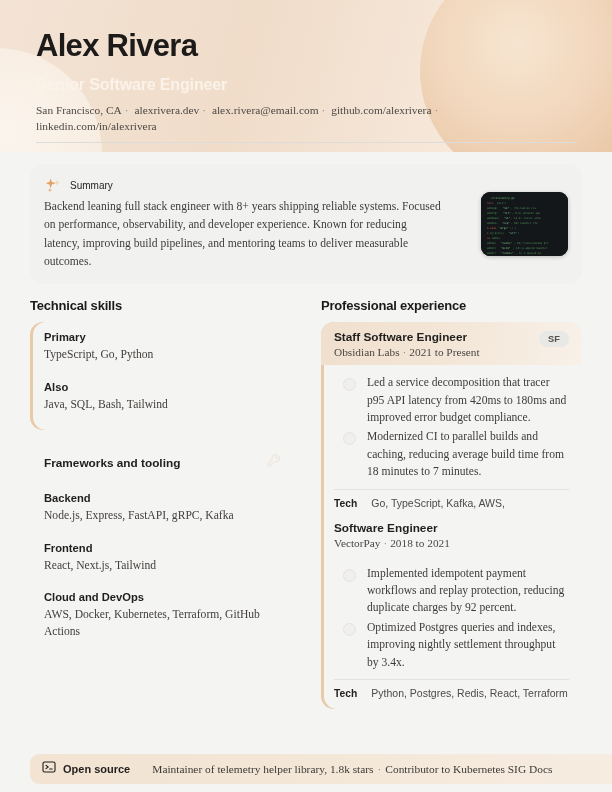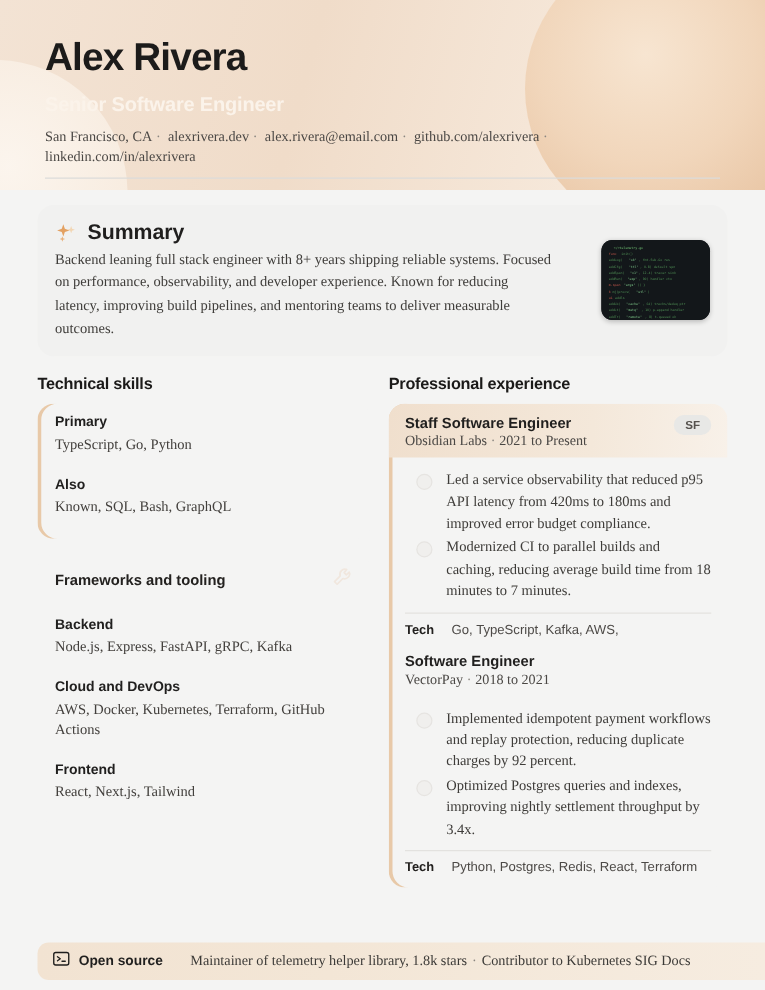--- a/index.html
+++ b/index.html
@@ -105,22 +105,22 @@
   .summary-main { flex: 1; }
   .summary-head {
     display: flex;
     align-items: center;
     gap: 7px;
     margin-bottom: 3px;
   }
   .sparkle-icon { width: 19px; height: 19px; display: block; flex: none; }
   .summary-title {
     font-family: "Liberation Sans", sans-serif;
-    font-weight: bold;
-    font-size: 17px;
+    font-weight: normal;
+    font-size: 10px;
     color: #201f1e;
   }
   .summary-text {
     font-size: 11.6px;
     line-height: 1.58;
     color: #3f3d3a;
     max-width: 398px;
   }
   .code-thumb {
     flex: none;
@@ -131,21 +131,21 @@
     overflow: hidden;
     position: relative;
     align-self: center;
     box-shadow: 0 1px 4px rgba(0,0,0,.22);
   }
   .code-thumb svg { display: block; width: 87px; height: 64px; }
 
   
   .cols {
     display: flex;
-    gap: 14px;
+    gap: 24px;
     padding: 14px 30px 0 30px;
   }
   .col-left { width: 267px; flex: none; }
   .col-right { flex: 1; }
 
   .section-title {
     font-family: "Liberation Sans", sans-serif;
     font-weight: bold;
     font-size: 13px;
     color: #1b1a19;
@@ -403,46 +403,46 @@
       <div class="section-title">Technical skills</div>
 
       <div class="card card-accent">
         <div class="card-body">
           <div class="kv">
             <div class="kv-label">Primary</div>
             <div class="kv-value">TypeScript, Go, Python</div>
           </div>
           <div class="kv">
             <div class="kv-label">Also</div>
-            <div class="kv-value">Known, SQL, Bash, GraphQL</div>
+            <div class="kv-value">Java, SQL, Bash, Tailwind</div>
           </div>
         </div>
       </div>
 
       <div class="card">
         <div class="card-head plain">
           <span class="card-head-title">Frameworks and tooling</span>
           <span class="head-icon faint">
             <svg width="18" height="18" viewBox="0 0 18 18" fill="none" stroke="#e0a878" stroke-width="1.3" stroke-linecap="round" stroke-linejoin="round">
               <path d="M12.4 2.6a4 4 0 0 0-5.2 5.1L2.6 12.3l2.1 2.1 4.6-4.6a4 4 0 0 0 5.1-5.2l-2.3 2.3-1.8-1.8Z"></path>
             </svg>
           </span>
         </div>
         <div class="card-body">
           <div class="kv">
             <div class="kv-label">Backend</div>
             <div class="kv-value">Node.js, Express, FastAPI, gRPC, Kafka</div>
           </div>
           <div class="kv">
+            <div class="kv-label">Frontend</div>
+            <div class="kv-value">React, Next.js, Tailwind</div>
+          </div>
+          <div class="kv">
             <div class="kv-label">Cloud and DevOps</div>
             <div class="kv-value">AWS, Docker, Kubernetes, Terraform, GitHub Actions</div>
-          </div>
-          <div class="kv">
-            <div class="kv-label">Frontend</div>
-            <div class="kv-value">React, Next.js, Tailwind</div>
           </div>
         </div>
       </div>
     </div>
 
     <div class="col-right">
       <div class="section-title">Professional experience</div>
 
       <div class="exp-card">
 
@@ -450,21 +450,21 @@
           <div>
             <div class="exp-title">Staff Software Engineer</div>
             <div class="exp-meta">
               <span>Obsidian Labs</span><span class="sep">·</span><span>2021 to Present</span>
             </div>
           </div>
           <span class="badge">SF</span>
         </div>
 
         <div class="bullets">
-          <div class="bullet">Led a service observability that reduced p95 API latency from 420ms to 180ms and improved error budget compliance.</div>
+          <div class="bullet">Led a service decomposition that tracer p95 API latency from 420ms to 180ms and improved error budget compliance.</div>
           <div class="bullet">Modernized CI to parallel builds and caching, reducing average build time from 18 minutes to 7 minutes.</div>
         </div>
         <div class="tech-rule"></div>
         <div class="tech-row">
           <span class="tech-label">Tech</span>
           <span class="tech-value">Go, TypeScript, Kafka, AWS,</span>
         </div>
 
         <div class="exp-head plain">
           <div>

